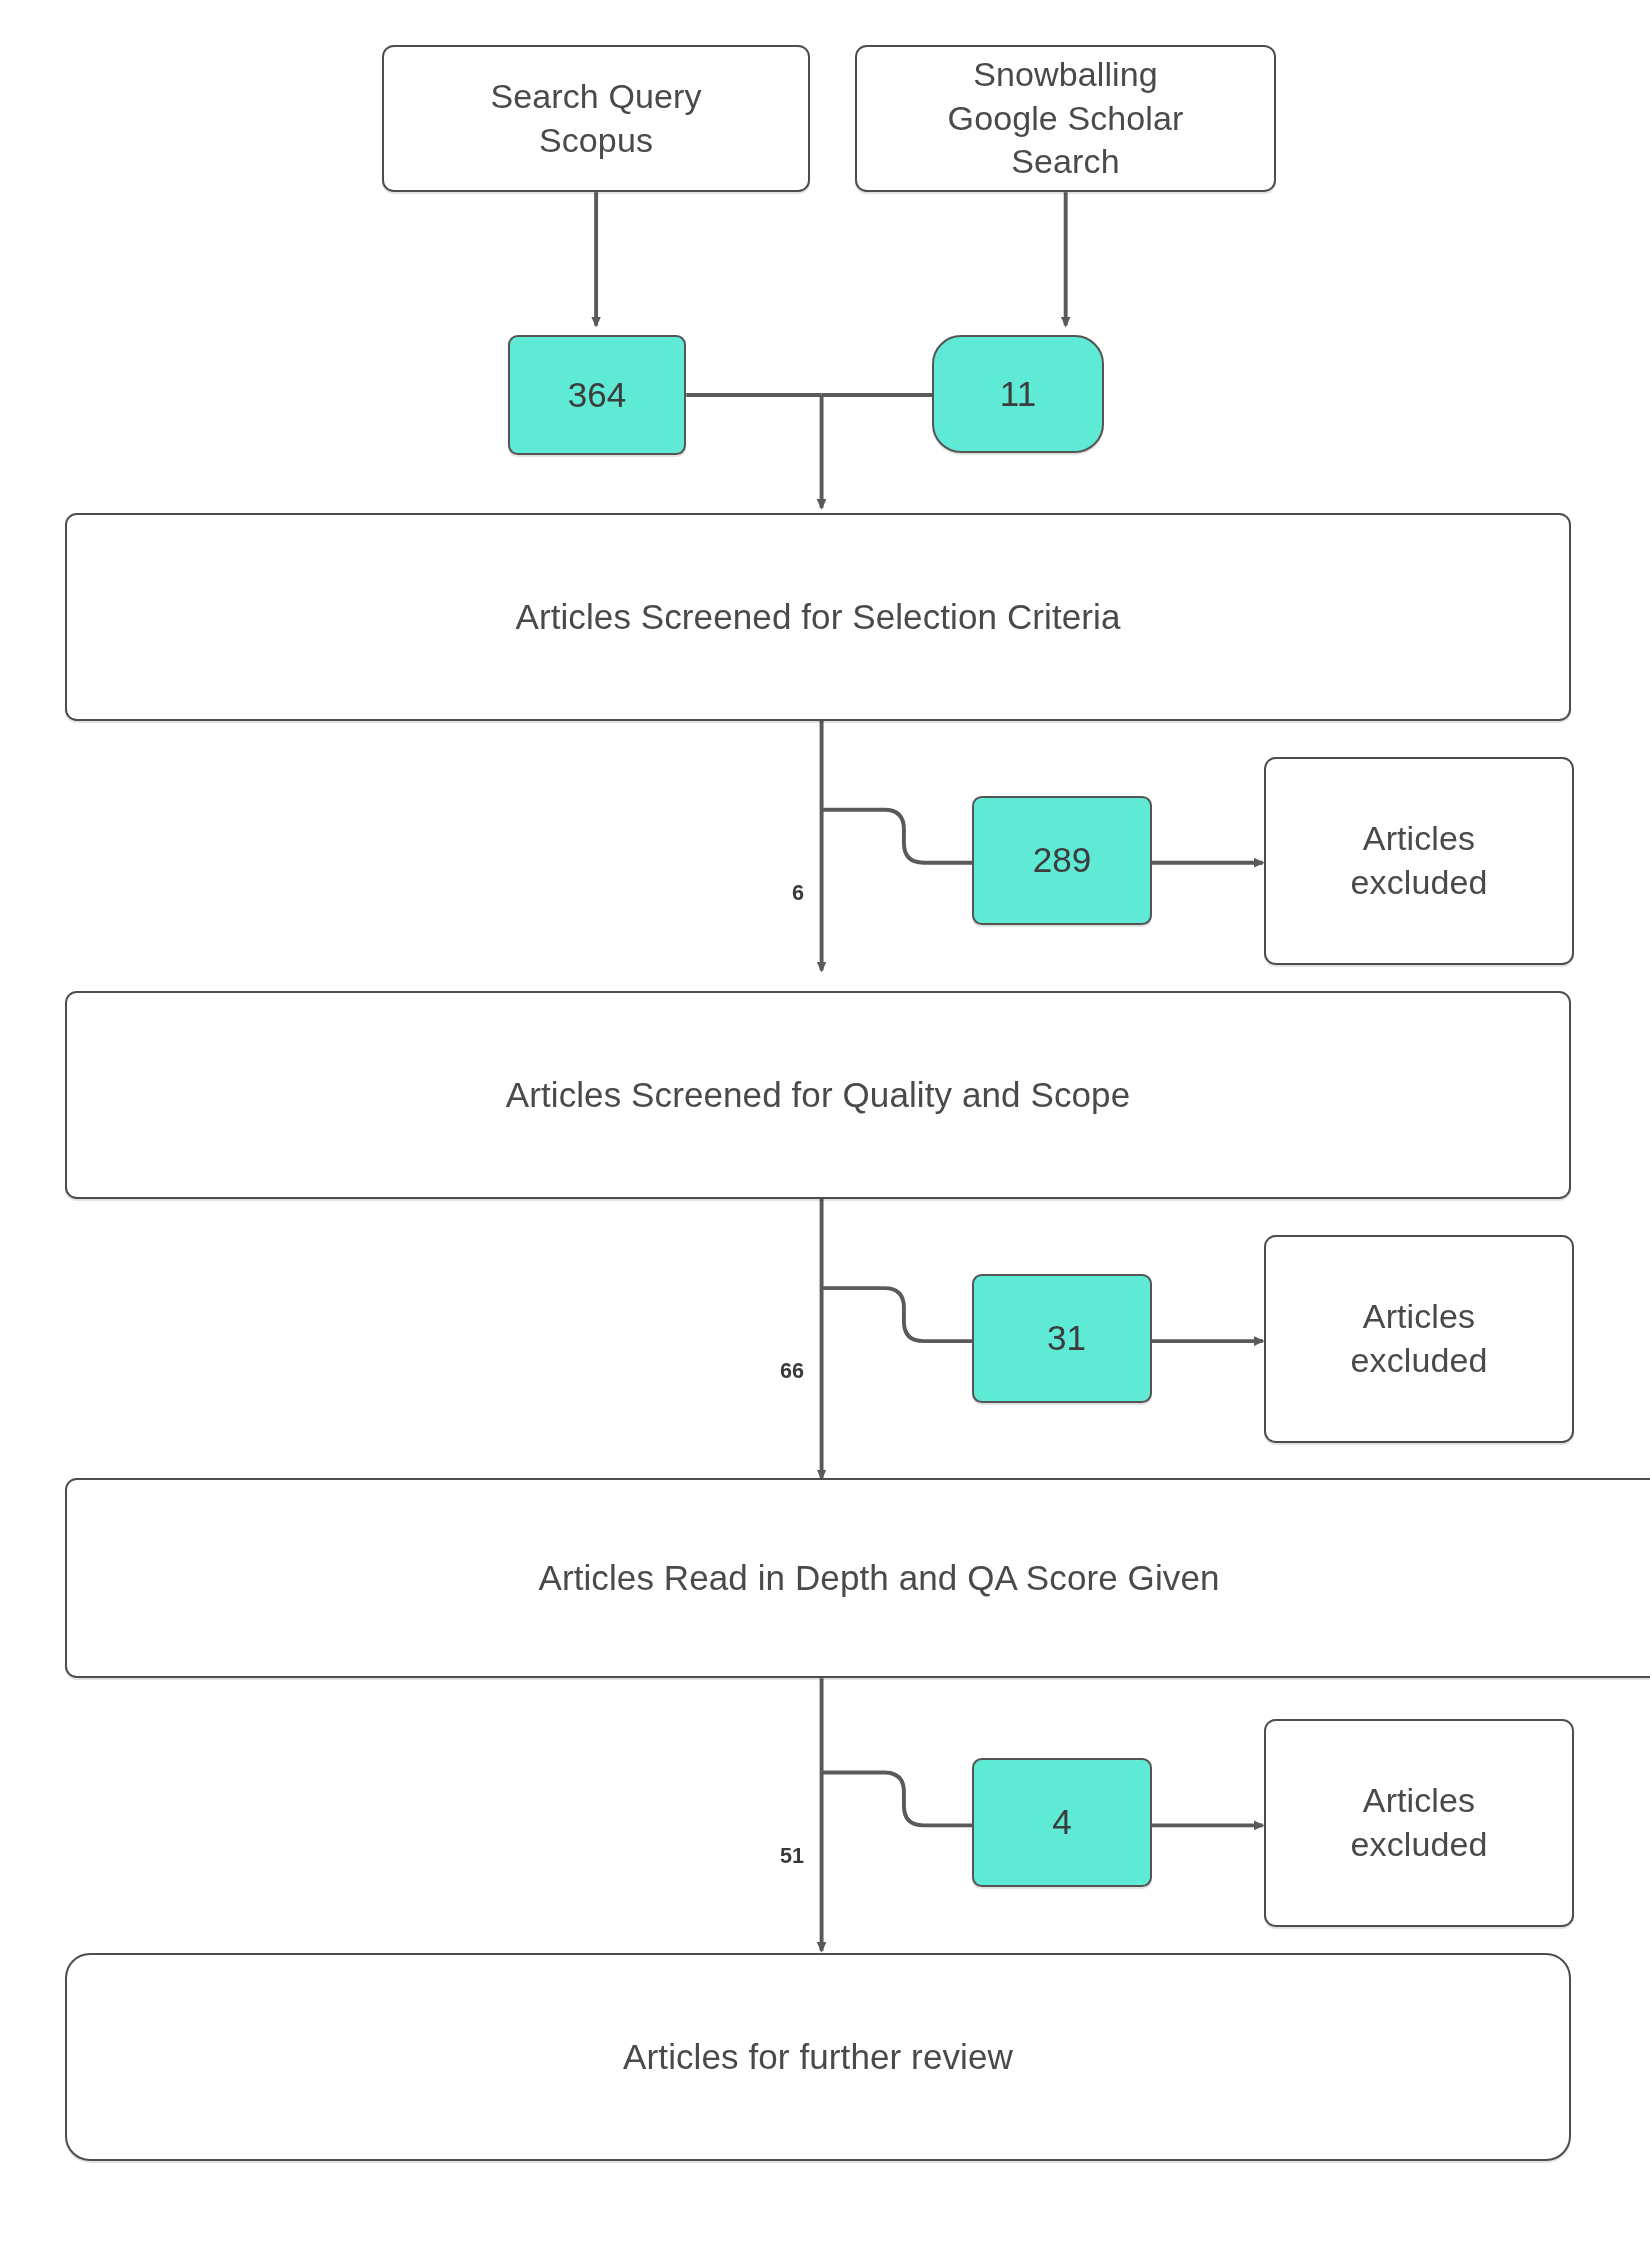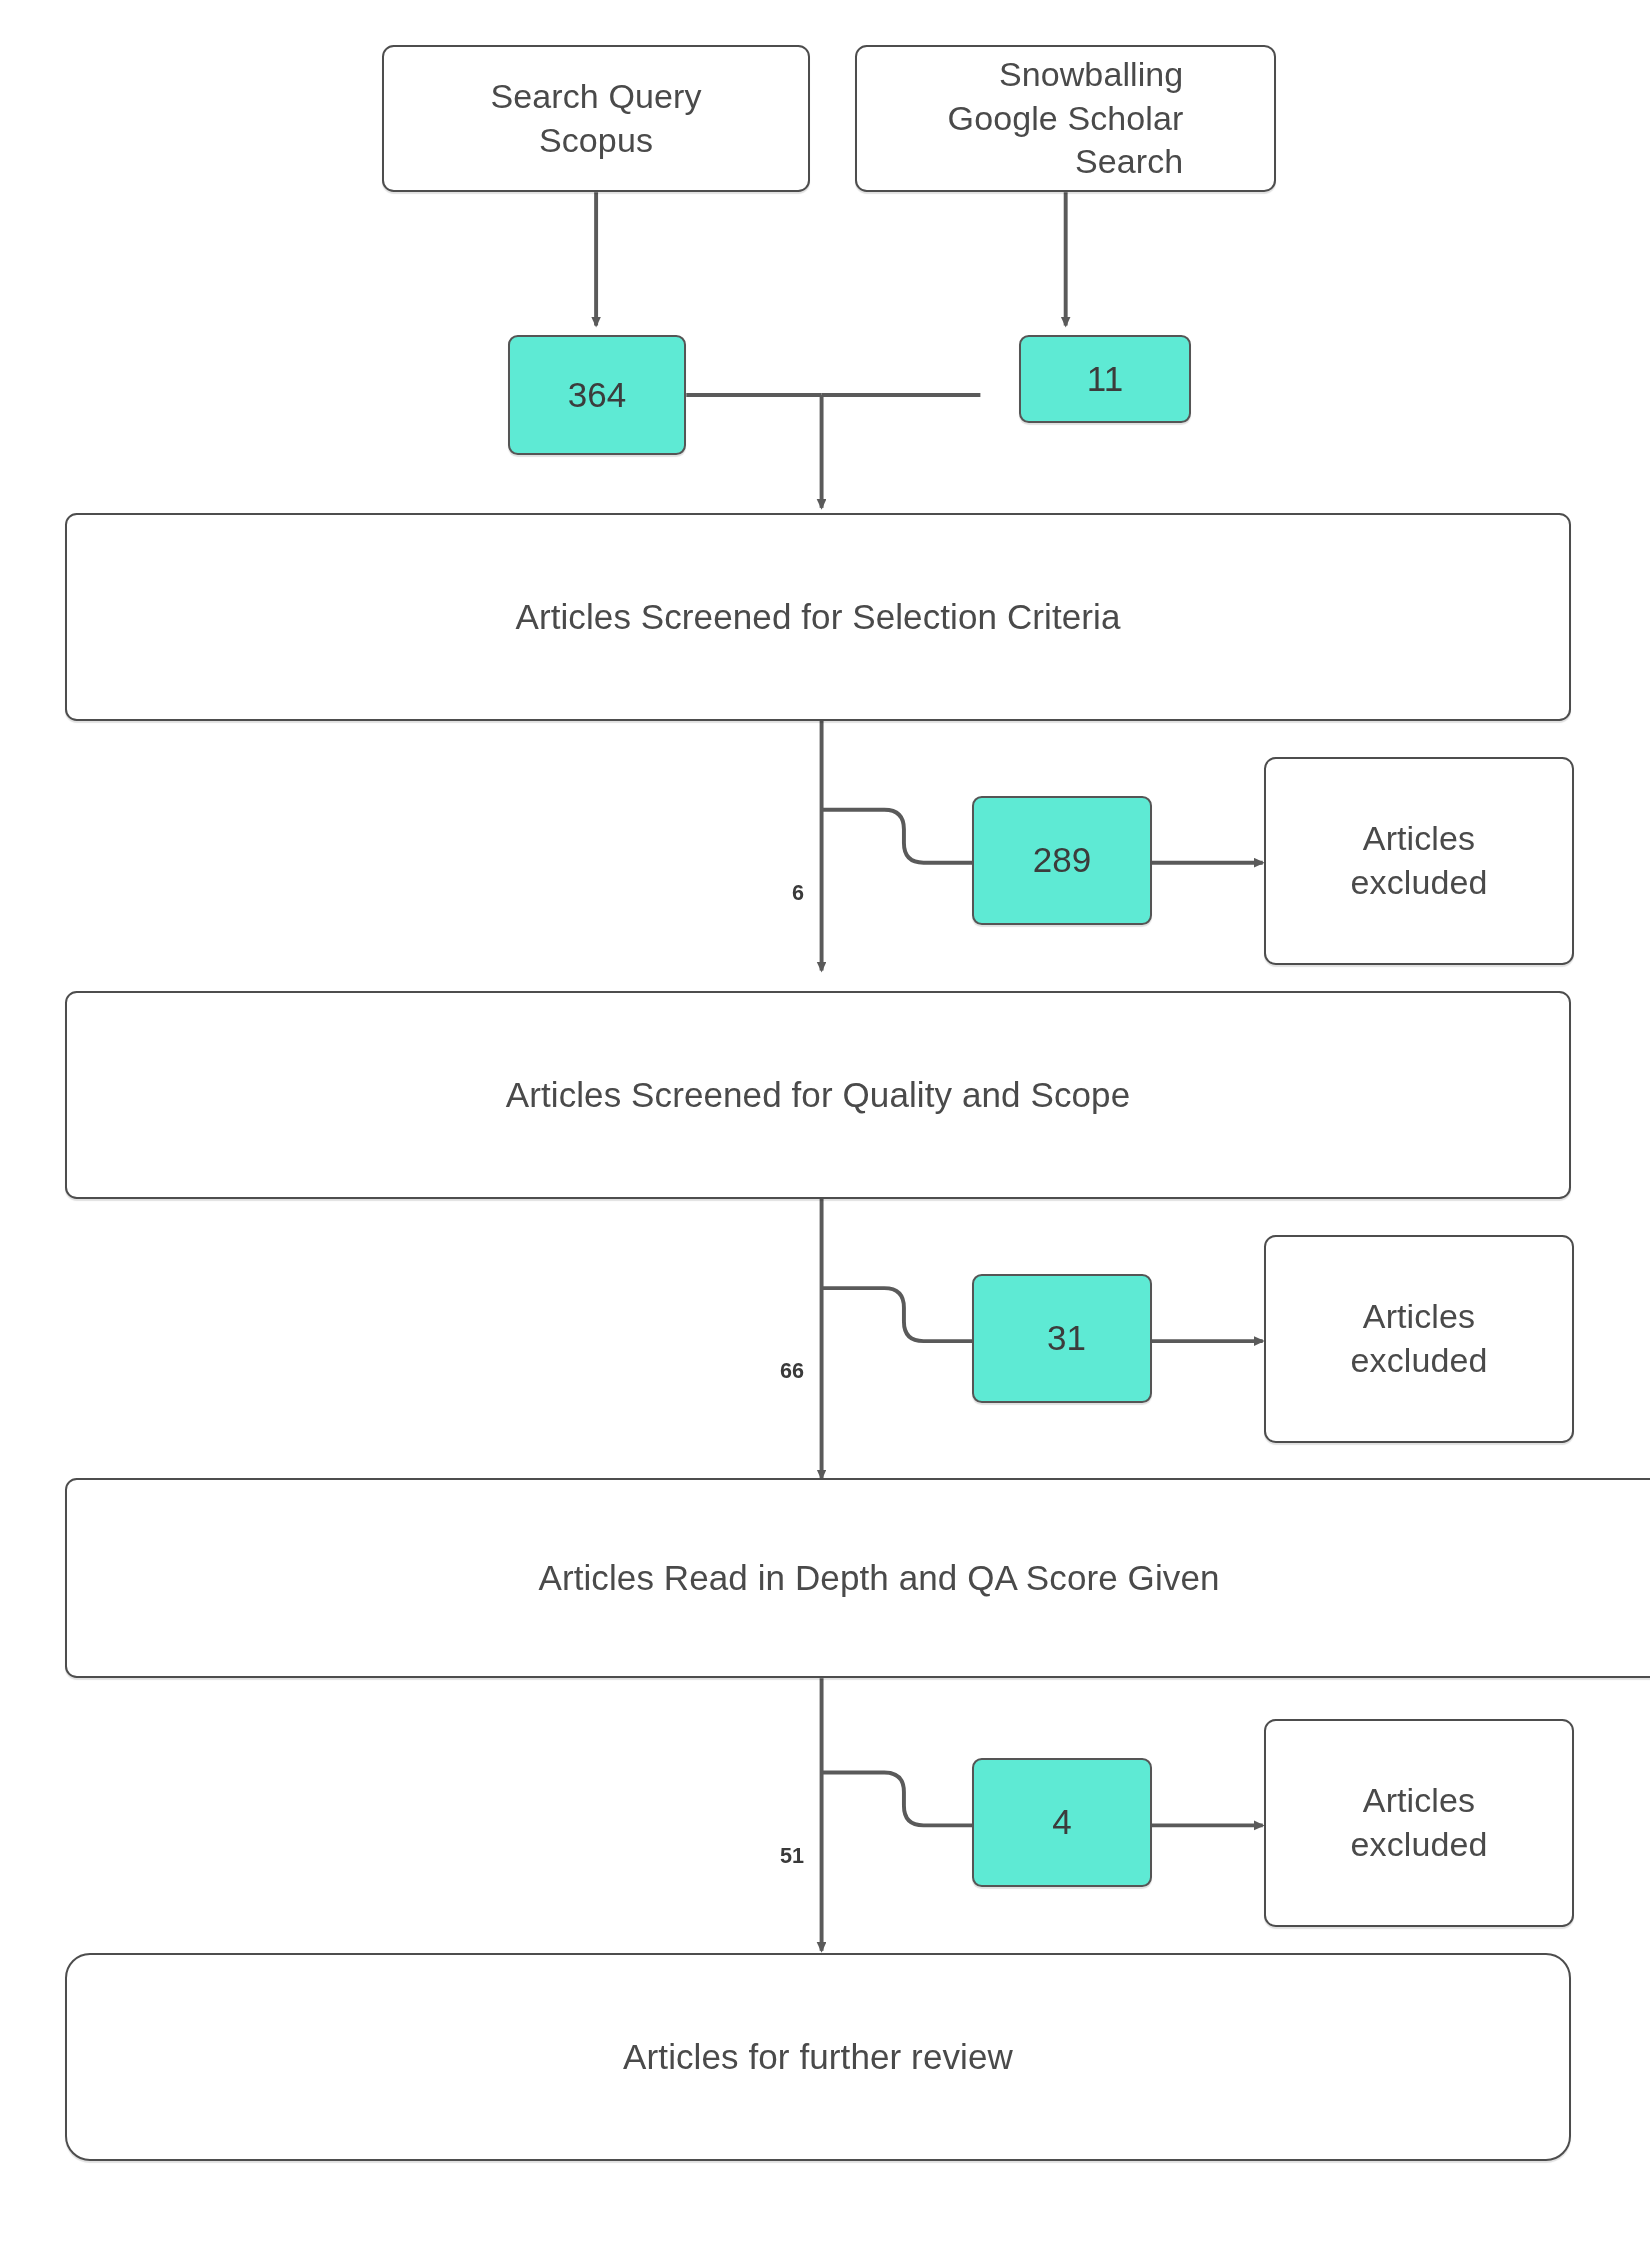--- a/index.html
+++ b/index.html
@@ -110,31 +110,31 @@
 
       <line x1="1175" y1="1862" x2="1288" y2="1862" marker-end="url(#arrow)"></line>
     </g>
   </svg>
 
   <div class="node source" style="left:382px; top:45px; width:428px; height:147px;">
     <span class="node-label">Search Query
 Scopus</span>
   </div>
 
-  <div class="node source" style="left:855px; top:45px; width:421px; height:147px;text-align:right;">
+  <div class="node source" style="left:855px; top:45px; width:421px; height:147px;">
     <span class="node-label">Snowballing
 Google Scholar
 Search</span>
   </div>
 
   <div class="node count" style="left:508px; top:335px; width:178px; height:120px;">
     <span class="node-label">364</span>
   </div>
 
-  <div class="node count" style="left:1019px; top:335px; width:172px; height:88px;">
+  <div class="node count" style="left:932px; top:335px; width:172px; height:118px;border-radius:29px;">
     <span class="node-label">11</span>
   </div>
 
   <div class="node wide" style="left:65px; top:513px; width:1506px; height:208px;">
     <span class="node-label">Articles Screened for Selection Criteria</span>
   </div>
 
   <div class="node count" style="left:972px; top:796px; width:180px; height:129px;">
     <span class="node-label">289</span>
   </div>

